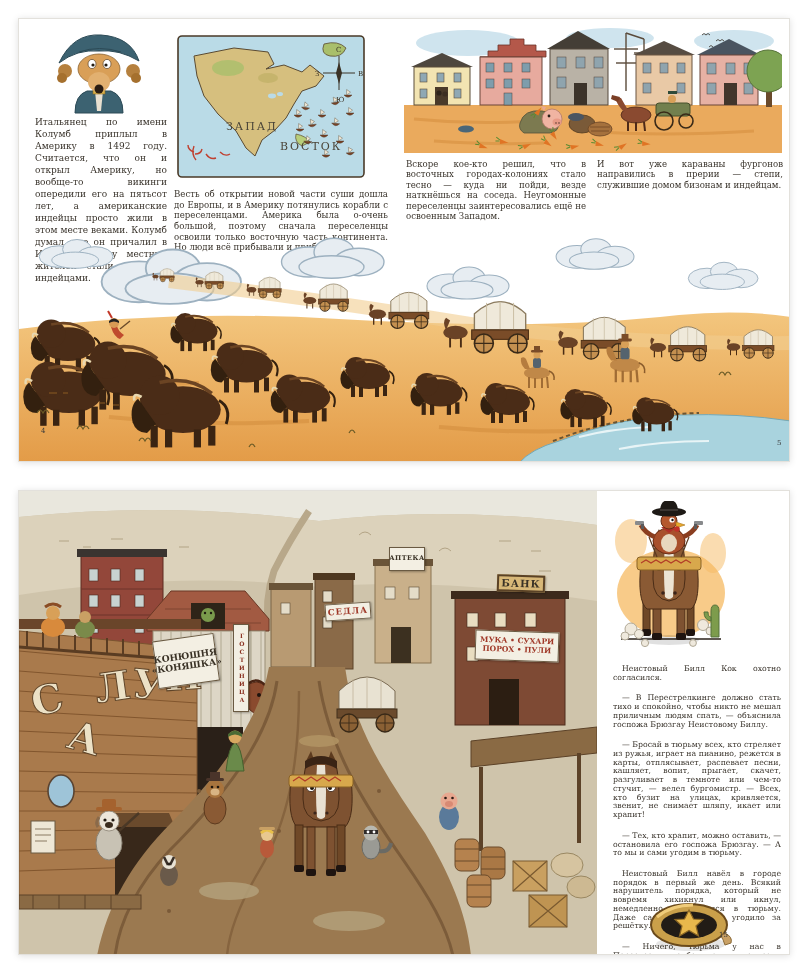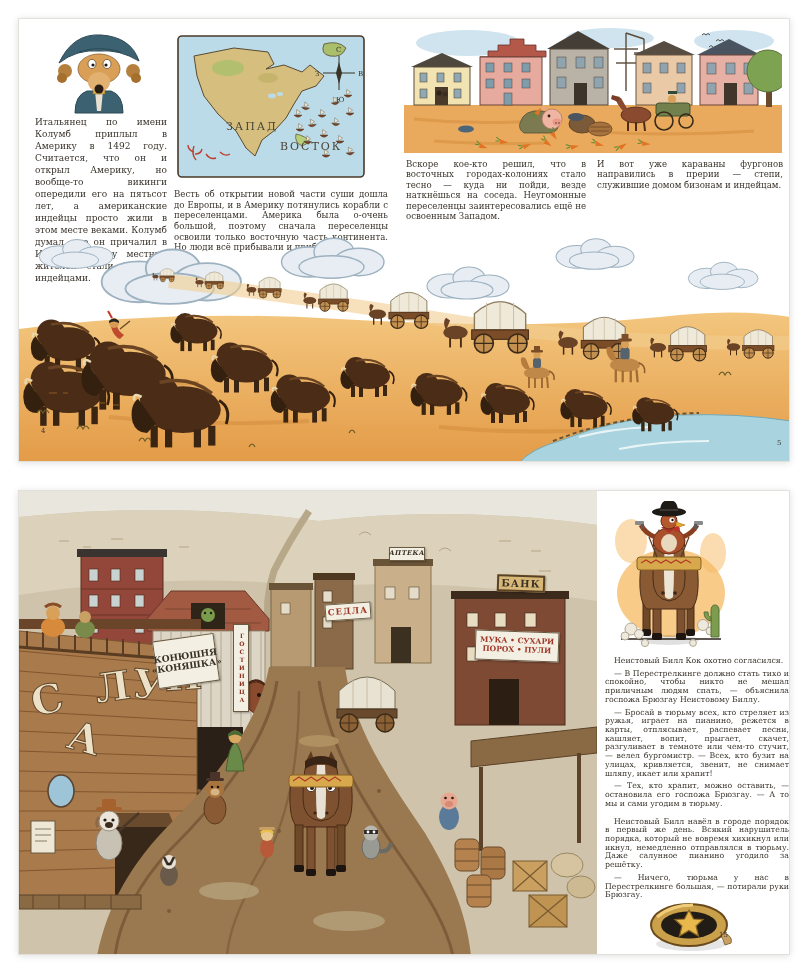--- a/index.html
+++ b/index.html
@@ -4,21 +4,21 @@
 <style>
   * { margin:0; padding:0; box-sizing:border-box; }
   html,body { width:800px; height:964px; background:#fff; }
   body { font-family:"DejaVu Serif", serif; position:relative; overflow:hidden; color:#37322c; }
   .spread { position:absolute; background:#fff; border:1px solid #e3e1dc; box-shadow:0 1px 7px rgba(0,0,0,.13); overflow:hidden; }
   .abs { position:absolute; }
   .body-text { text-align:justify; hyphens:auto; color:#3a342c; }
   .intro   { font-size:9px;   line-height:1.33; }
   .caption { font-size:8.6px; line-height:1.24; }
   .coltext { font-size:8.6px; line-height:1.22; }
-  .para { font-size:7.8px; line-height:1.12; text-indent:9px; margin:4px; }
+  .para { font-size:7.8px; line-height:1.12; text-indent:9px; margin:12px; }
   .para.gap { margin-top:9px; }
   .pagenum { font-size:7px; color:#3a3a3a; }
   svg text { font-family:"DejaVu Serif", serif; }
   .sign { position:absolute; display:flex; flex-direction:column; align-items:center; justify-content:center;
           text-align:center; background:#f3efe3; border:1px solid #6a5a42; color:#3a3226;
           font-weight:bold; box-shadow:1px 1px 2px rgba(0,0,0,.3); line-height:1.15; }
   .vsign { writing-mode:vertical-rl; text-orientation:upright; letter-spacing:1px; }
   .town-wrap { position:absolute; overflow:hidden; }
 </style>
 </head>
@@ -588,21 +588,21 @@
       </g>
     </svg>
 
     
     <div class="sign" style="left:136px; top:146px; width:62px; height:48px; transform:rotate(-8deg); font-size:9px;">
       <span>КОНЮШНЯ</span>
       <span>«КОНЯШКА»</span>
     </div>
     <div class="sign" style="left:306px; top:112px; width:46px; height:17px; transform:rotate(-4deg); font-size:8.5px; color:#a03828; letter-spacing:1px;">СЕДЛА</div>
     <div class="sign" style="left:478px; top:84px; width:48px; height:17px; transform:rotate(2deg); font-size:10px; background:#d8b878; border:2px solid #5a4226; letter-spacing:1px;">БАНК</div>
-    <div class="sign" style="left:370px; top:56px; width:36px; height:14px; font-size:6.5px; letter-spacing:0.5px;font-style:italic;">АПТЕКА</div>
+    <div class="sign" style="left:370px; top:56px; width:36px; height:24px; font-size:6.5px; letter-spacing:0.5px;">АПТЕКА</div>
     <div class="sign vsign" style="left:214px; top:133px; width:16px; height:88px; font-size:6px; color:#8a3020;">ГОСТИНИЦА</div>
     <div class="sign" style="left:456px; top:140px; width:84px; height:30px; transform:rotate(2deg); font-size:7.5px; color:#a03828;">
       <span>МУКА • СУХАРИ</span>
       <span>ПОРОХ • ПУЛИ</span>
     </div>
   </div>
 
   <svg class="abs" style="left:594px; top:10px;" width="115" height="152" viewBox="0 0 115 152" role="img">
     <ellipse cx="58" cy="92" rx="54" ry="44" fill="#f6ba61" opacity="0.75"></ellipse>
     <ellipse cx="18" cy="40" rx="16" ry="22" fill="#f6ba61" opacity="0.5"></ellipse>

